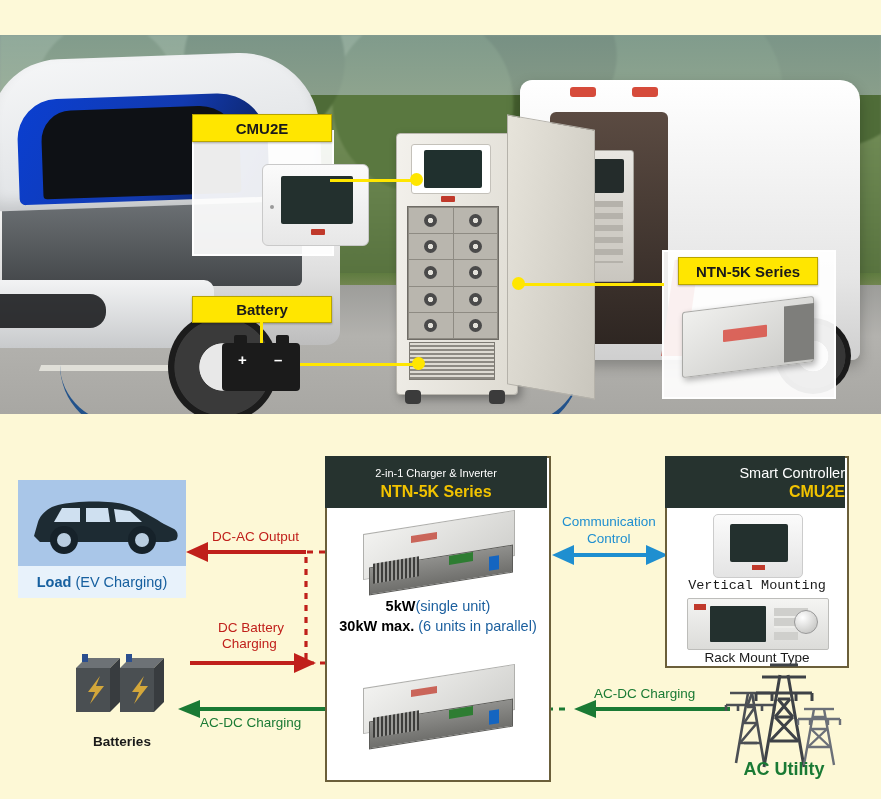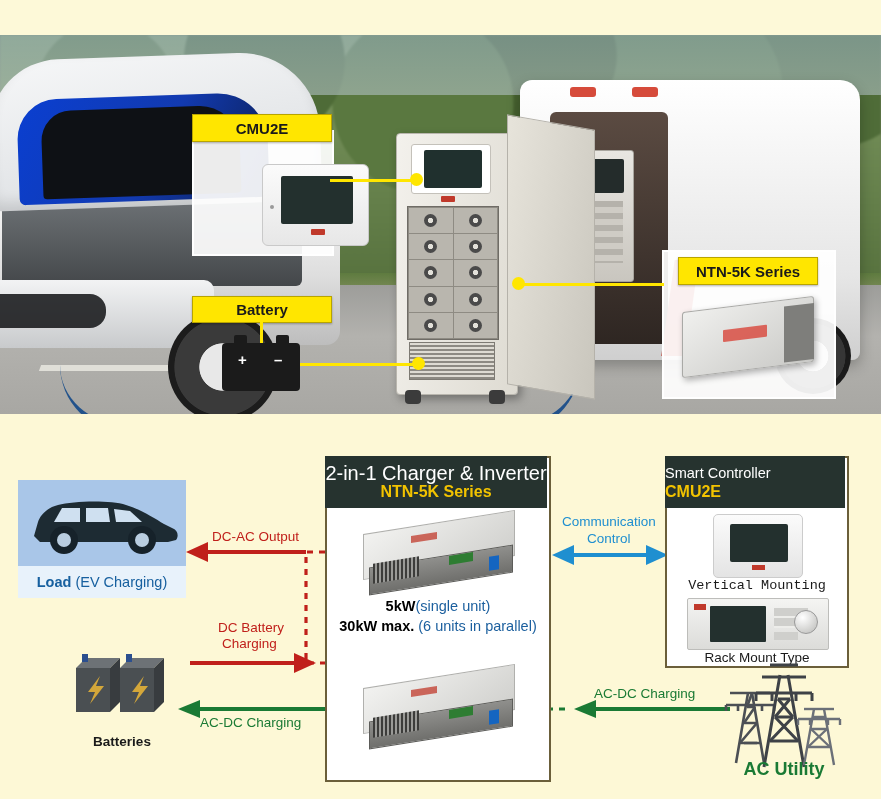--- a/index.html
+++ b/index.html
@@ -208,30 +208,30 @@
 
   
   .ctr-box{
     position:absolute;left:325px;top:42px;width:222px;height:322px;
     background:#ffffff;border:2px solid #6b5f3a;
   }
   .ctr-head{
     position:absolute;left:-2px;top:-2px;width:222px;height:52px;
     background:#26332f;display:flex;flex-direction:column;align-items:center;justify-content:center;
   }
-  .ctr-head .l1{color:#fff;font-size:20px;line-height:18px;}
+  .ctr-head .l1{color:#fff;font-size:11px;line-height:18px;}
   .ctr-head .l2{color:#f2c300;font-size:16px;font-weight:bold;line-height:19px;}
 
   .ctl-box{
     position:absolute;left:665px;top:42px;width:180px;height:208px;
     background:#ffffff;border:2px solid #6b5f3a;
   }
   .ctl-head{
     position:absolute;left:-2px;top:-2px;width:180px;height:52px;
-    background:#26332f;display:flex;flex-direction:column;align-items:flex-start;justify-content:center;
+    background:#26332f;display:flex;flex-direction:column;align-items:flex-end;justify-content:center;
   }
   .ctl-head .l1{color:#fff;font-size:14.5px;line-height:18px;}
   .ctl-head .l2{color:#f2c300;font-size:16px;font-weight:bold;line-height:19px;}
 
   .spec{
     position:absolute;left:0;width:222px;text-align:center;
     color:#1b5f9e;font-size:14.5px;line-height:20px;
   }
   .spec b{color:#000000;}
 

